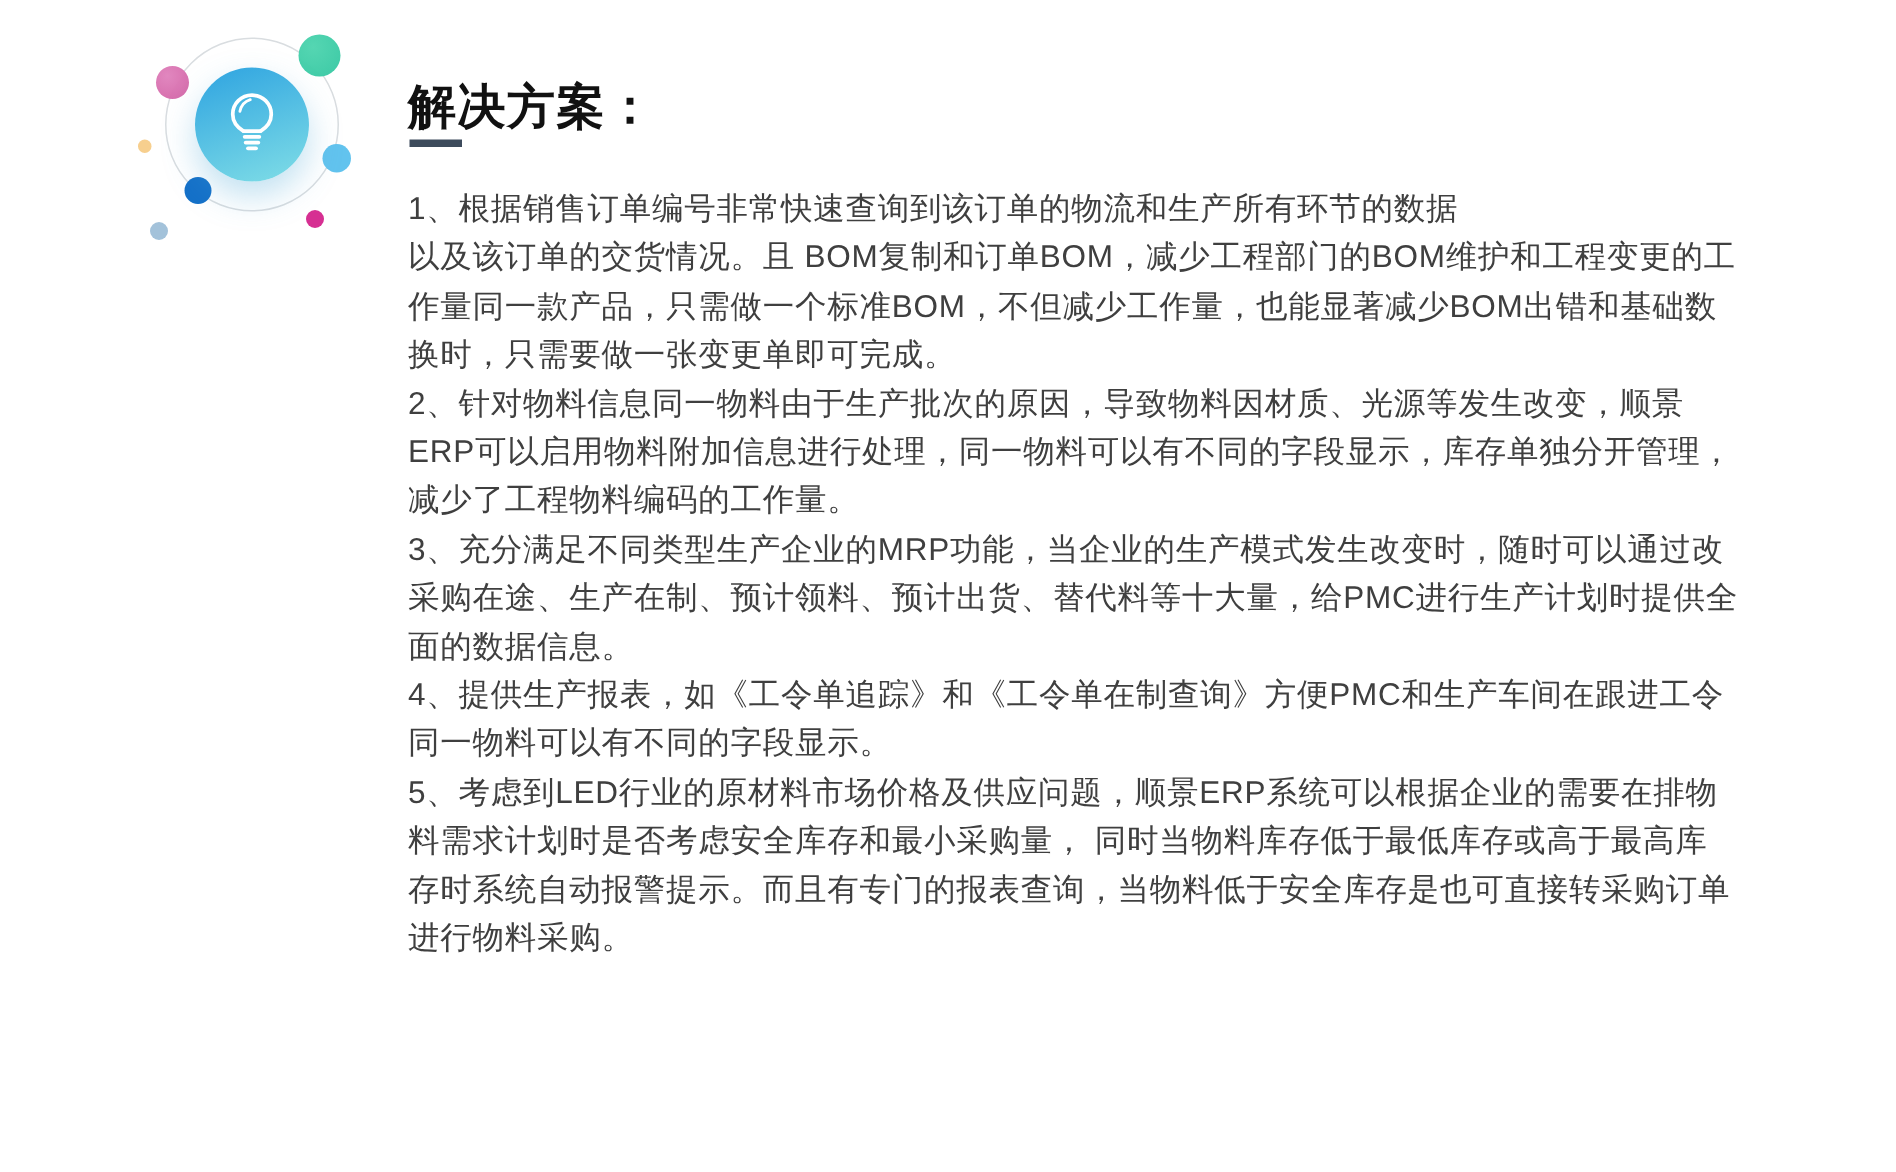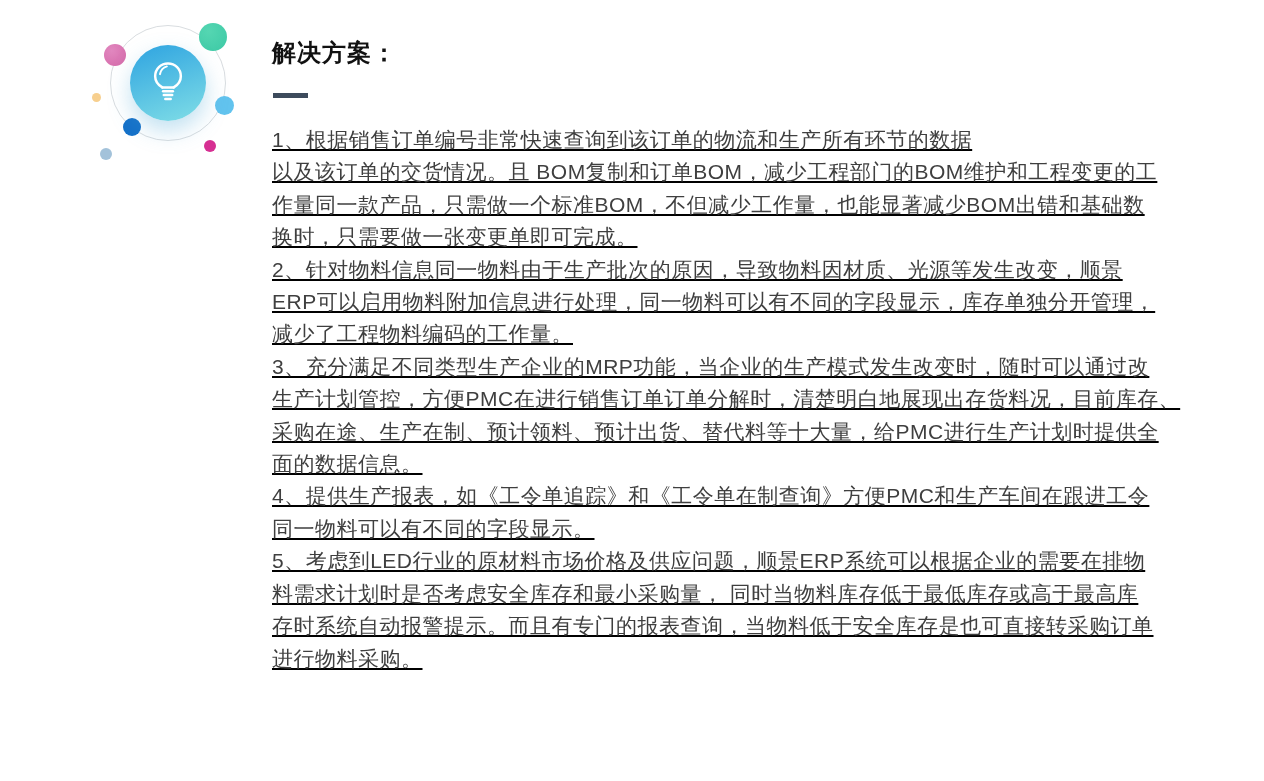--- a/index.html
+++ b/index.html
@@ -38,26 +38,26 @@
   .dot-pink     {left:19px; top:39px; width:22px;height:22px;background:radial-gradient(circle at 35% 30%, #e187bf, var(--dot-pink));}
   .dot-yellow   {left:7px;  top:88px; width:9px; height:9px; background:var(--dot-yellow);}
   .dot-lightblue{left:130px;top:91px; width:19px;height:19px;background:var(--dot-lightblue);}
   .dot-darkblue {left:38px; top:113px;width:18px;height:18px;background:var(--dot-darkblue);}
   .dot-steel    {left:15px; top:143px;width:12px;height:12px;background:var(--dot-steel);}
   .dot-magenta  {left:119px;top:135px;width:12px;height:12px;background:var(--dot-magenta);}
 
   
   .content{position:absolute;left:272px;top:36px;width:940px;}
   .title{
-    position:absolute;left:0;top:3px;
-    font-size:24px;font-weight:bold;color:var(--heading);
+    position:absolute;left:0;top:16px;
+    font-size:32px;font-weight:bold;color:var(--heading);
     letter-spacing:1px;line-height:1.2;white-space:nowrap;
   }
   .dash{position:absolute;left:1px;top:57px;width:35px;height:5px;background:var(--title-dash);}
-  .lines{position:absolute;left:0;top:88px;width:940px;text-decoration:underline;}
+  .lines{position:absolute;left:0;top:88px;width:940px;}
   .line{
     font-size:21px;line-height:32.4px;color:var(--body-text);
     letter-spacing:0.5px;white-space:normal;
   }
 </style>
 </head>
 <body>
 
 <div class="stage">
 
@@ -90,21 +90,20 @@
     <div class="dash"></div>
     <div class="lines">
       <div class="line">1、根据销售订单编号非常快速查询到该订单的物流和生产所有环节的数据</div>
       <div class="line">以及该订单的交货情况。且 BOM复制和订单BOM，减少工程部门的BOM维护和工程变更的工</div>
       <div class="line">作量同一款产品，只需做一个标准BOM，不但减少工作量，也能显著减少BOM出错和基础数</div>
       <div class="line">换时，只需要做一张变更单即可完成。</div>
       <div class="line">2、针对物料信息同一物料由于生产批次的原因，导致物料因材质、光源等发生改变，顺景</div>
       <div class="line">ERP可以启用物料附加信息进行处理，同一物料可以有不同的字段显示，库存单独分开管理，</div>
       <div class="line">减少了工程物料编码的工作量。</div>
       <div class="line">3、充分满足不同类型生产企业的MRP功能，当企业的生产模式发生改变时，随时可以通过改</div>
-      <div class="line">生产计划管控，方便PMC在进行销售订单订单分解时，清楚明白地展现出存货料况，目前库存、</div>
       <div class="line">采购在途、生产在制、预计领料、预计出货、替代料等十大量，给PMC进行生产计划时提供全</div>
       <div class="line">面的数据信息。</div>
       <div class="line">4、提供生产报表，如《工令单追踪》和《工令单在制查询》方便PMC和生产车间在跟进工令</div>
       <div class="line">同一物料可以有不同的字段显示。</div>
       <div class="line">5、考虑到LED行业的原材料市场价格及供应问题，顺景ERP系统可以根据企业的需要在排物</div>
       <div class="line">料需求计划时是否考虑安全库存和最小采购量， 同时当物料库存低于最低库存或高于最高库</div>
       <div class="line">存时系统自动报警提示。而且有专门的报表查询，当物料低于安全库存是也可直接转采购订单</div>
       <div class="line">进行物料采购。</div>
     </div>
   </div>

